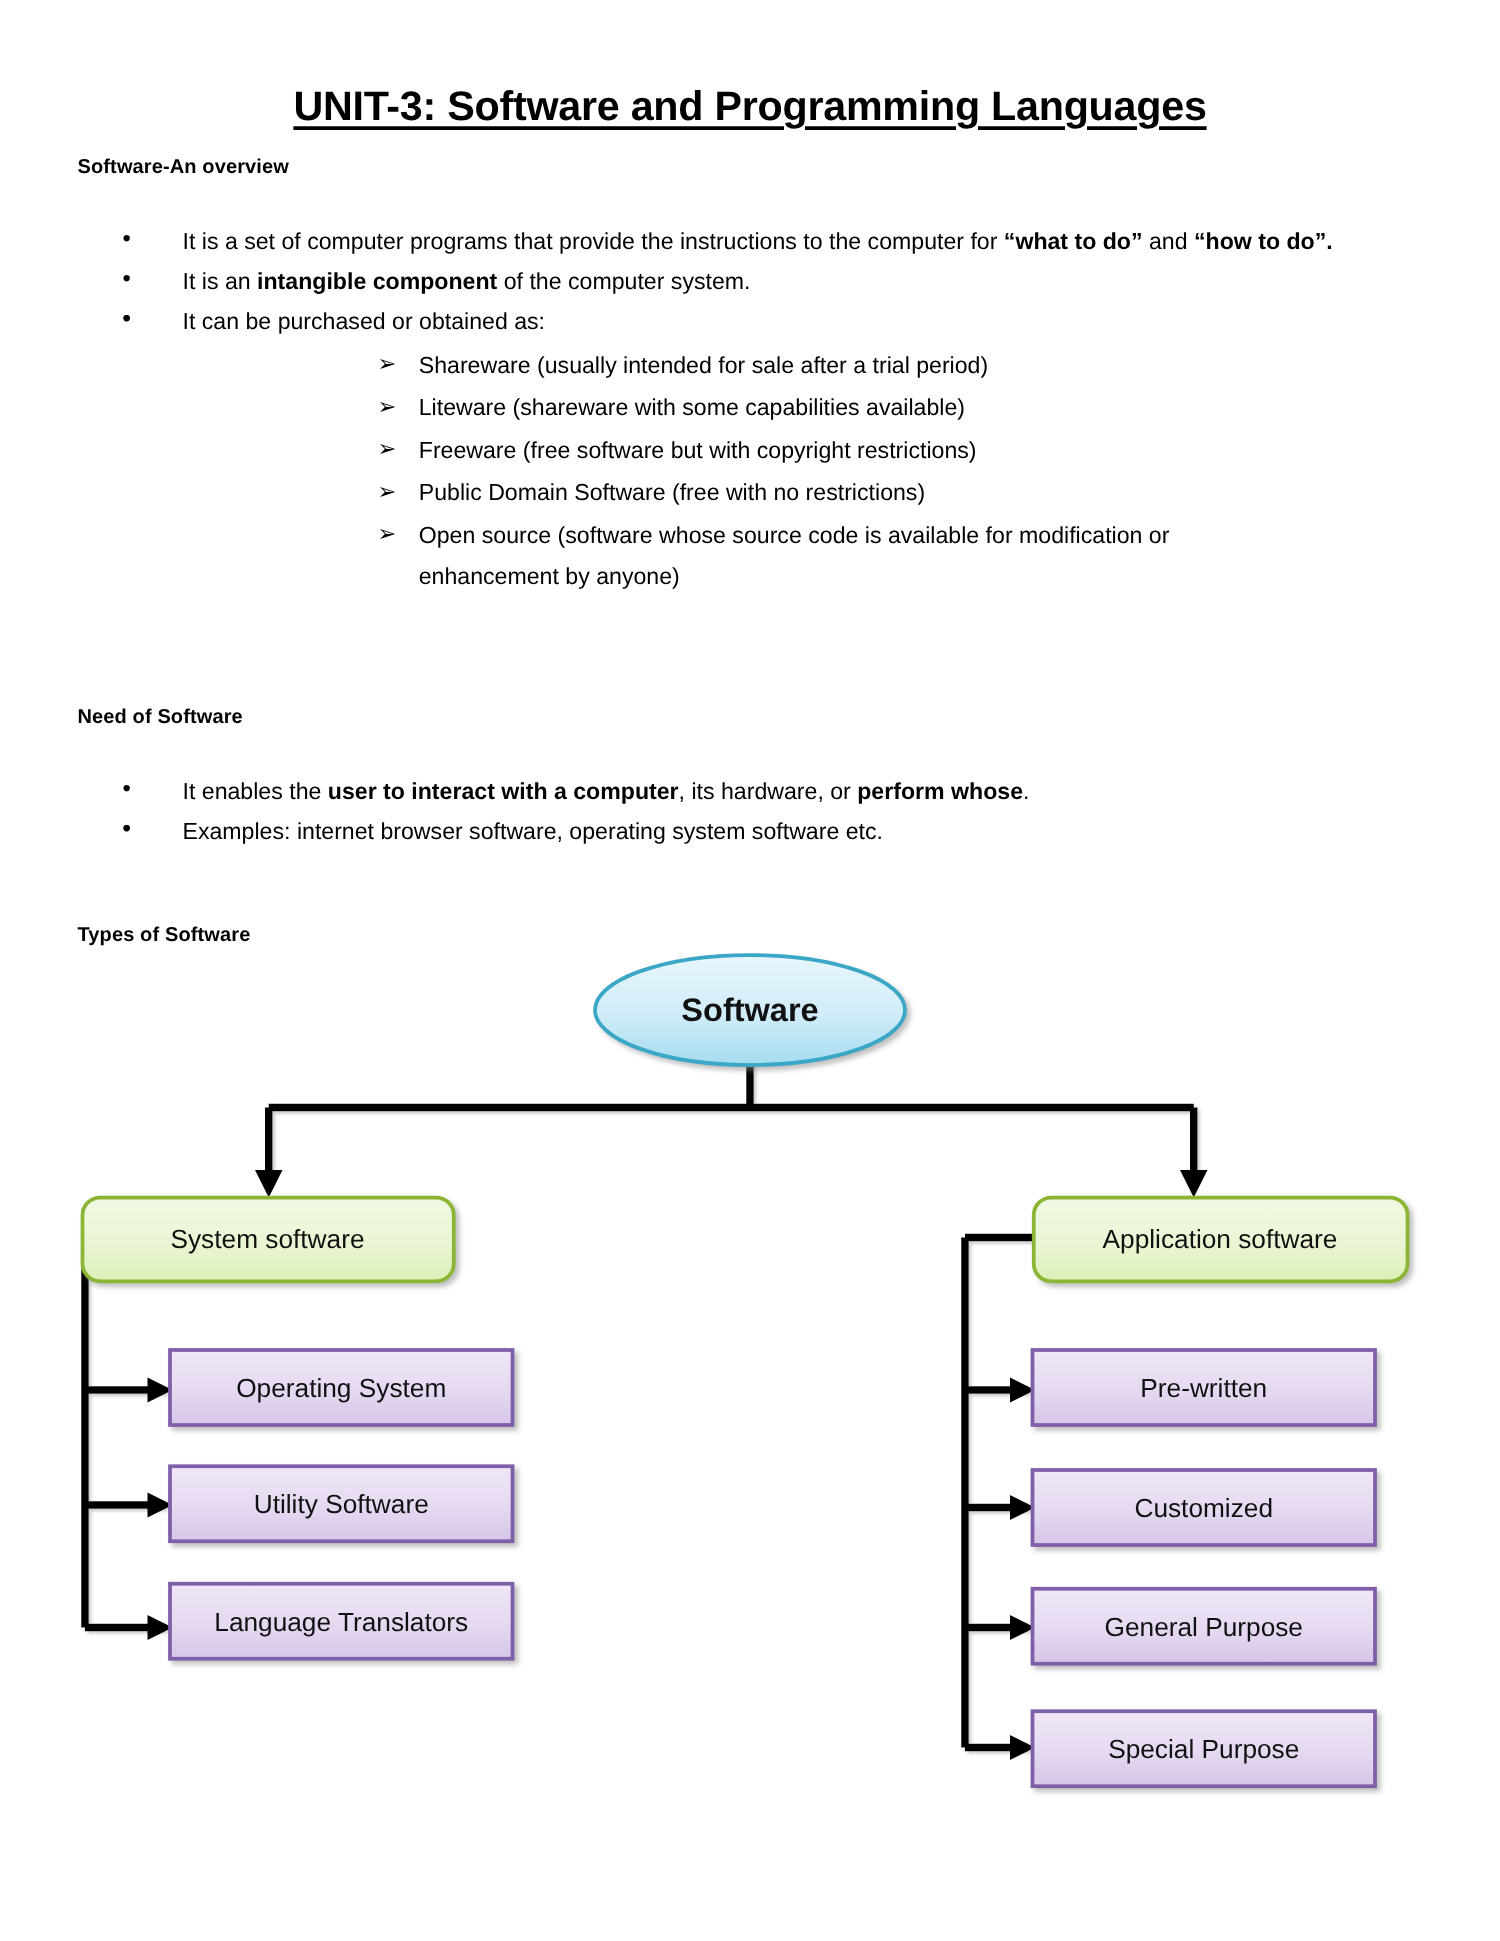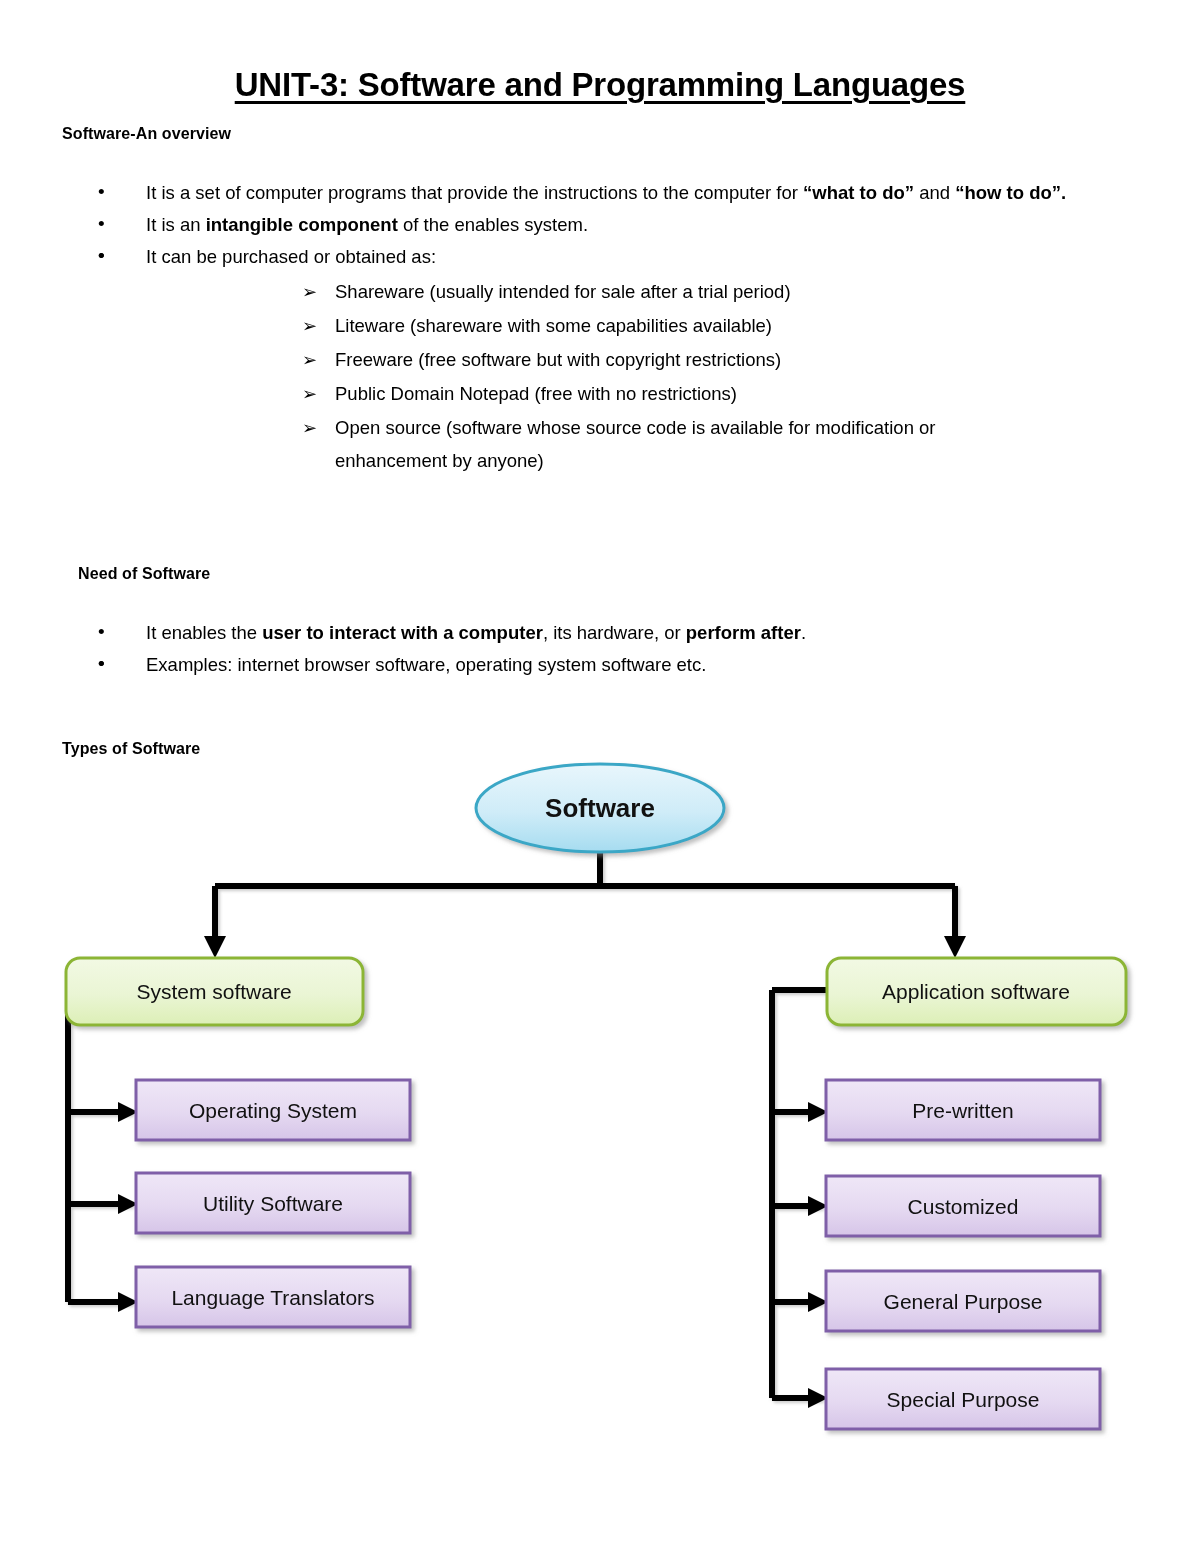--- a/index.html
+++ b/index.html
@@ -40,21 +40,21 @@
 
   
   .section-heading {
     position: absolute;
     left: 62px;
     font-size: 16px;
     font-weight: bold;
     letter-spacing: 0.1px;
   }
   #h-overview { top: 125px; }
-  #h-need     { top: 565px; margin-left: 16px; }
+  #h-need     { top: 565px; }
   #h-types    { top: 740px; }
 
   
   .bullet-list {
     position: absolute;
     left: 0;
     width: 1200px;
   }
   #list-overview { top: 178px; }
   #list-need     { top: 618px; }
@@ -128,34 +128,34 @@
 </head>
 <body>
 
 <div class="page">
 
   <h1 class="doc-title">UNIT-3: Software and Programming Languages</h1>
 
   <div class="section-heading" id="h-overview">Software-An overview</div>
   <div class="bullet-list" id="list-overview">
       <div class="bullet-item"><span class="marker">•</span><span class="txt"><span>It is a set of computer programs that provide the instructions to the computer for </span><b>“what to do”</b><span> and </span><b>“how to do”.</b></span></div>
-      <div class="bullet-item"><span class="marker">•</span><span class="txt"><span>It is an </span><b>intangible component</b><span> of the enables system.</span></span></div>
+      <div class="bullet-item"><span class="marker">•</span><span class="txt"><span>It is an </span><b>intangible component</b><span> of the computer system.</span></span></div>
       <div class="bullet-item"><span class="marker">•</span></div>
       <div class="bullet-item"><span class="marker">•</span><span class="txt"><span>It can be purchased or obtained as:</span></span><div class="sub-list">
           <div class="sub-item"><span class="marker-arrow">➢</span><span>Shareware (usually intended for sale after a trial period)</span></div>
           <div class="sub-item"><span class="marker-arrow">➢</span><span>Liteware (shareware with some capabilities available)</span></div>
           <div class="sub-item"><span class="marker-arrow">➢</span><span>Freeware (free software but with copyright restrictions)</span></div>
-          <div class="sub-item"><span class="marker-arrow">➢</span><span>Public Domain Notepad (free with no restrictions)</span></div>
+          <div class="sub-item"><span class="marker-arrow">➢</span><span>Public Domain Software (free with no restrictions)</span></div>
           <div class="sub-item"><span class="marker-arrow">➢</span><span>Open source (software whose source code is available for modification or enhancement by anyone)</span></div>
         </div></div>
     </div>
 
   <div class="section-heading" id="h-need">Need of Software</div>
   <div class="bullet-list" id="list-need">
-      <div class="bullet-item"><span class="marker">•</span><span class="txt"><span>It enables the </span><b>user to interact with a computer</b><span>, its hardware, or </span><b>perform after</b><span>.</span></span></div>
+      <div class="bullet-item"><span class="marker">•</span><span class="txt"><span>It enables the </span><b>user to interact with a computer</b><span>, its hardware, or </span><b>perform whose</b><span>.</span></span></div>
       <div class="bullet-item"><span class="marker">•</span></div>
       <div class="bullet-item"><span class="marker">•</span><span class="txt"><span>Examples: internet browser software, operating system software etc.</span></span></div>
     </div>
 
   <div class="section-heading" id="h-types">Types of Software</div>
 
   <div class="diagram">
     <svg width="1200" height="700" viewBox="0 0 1200 700" xmlns="http://www.w3.org/2000/svg">
       <defs>
         <linearGradient id="gradRoot" x1="0" y1="0" x2="0" y2="1">

